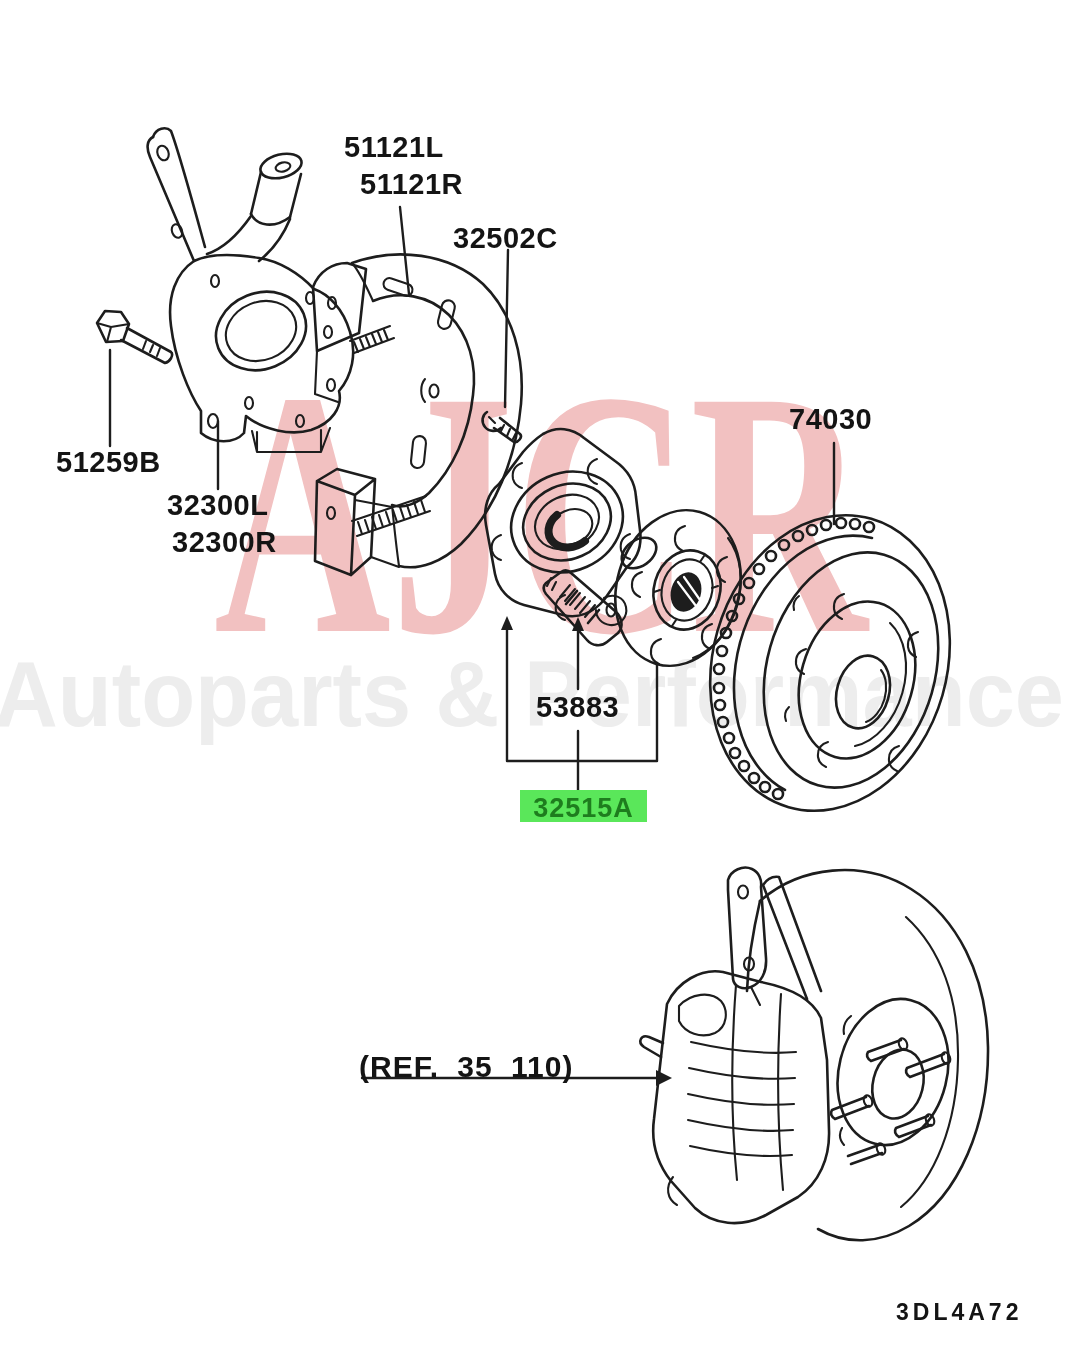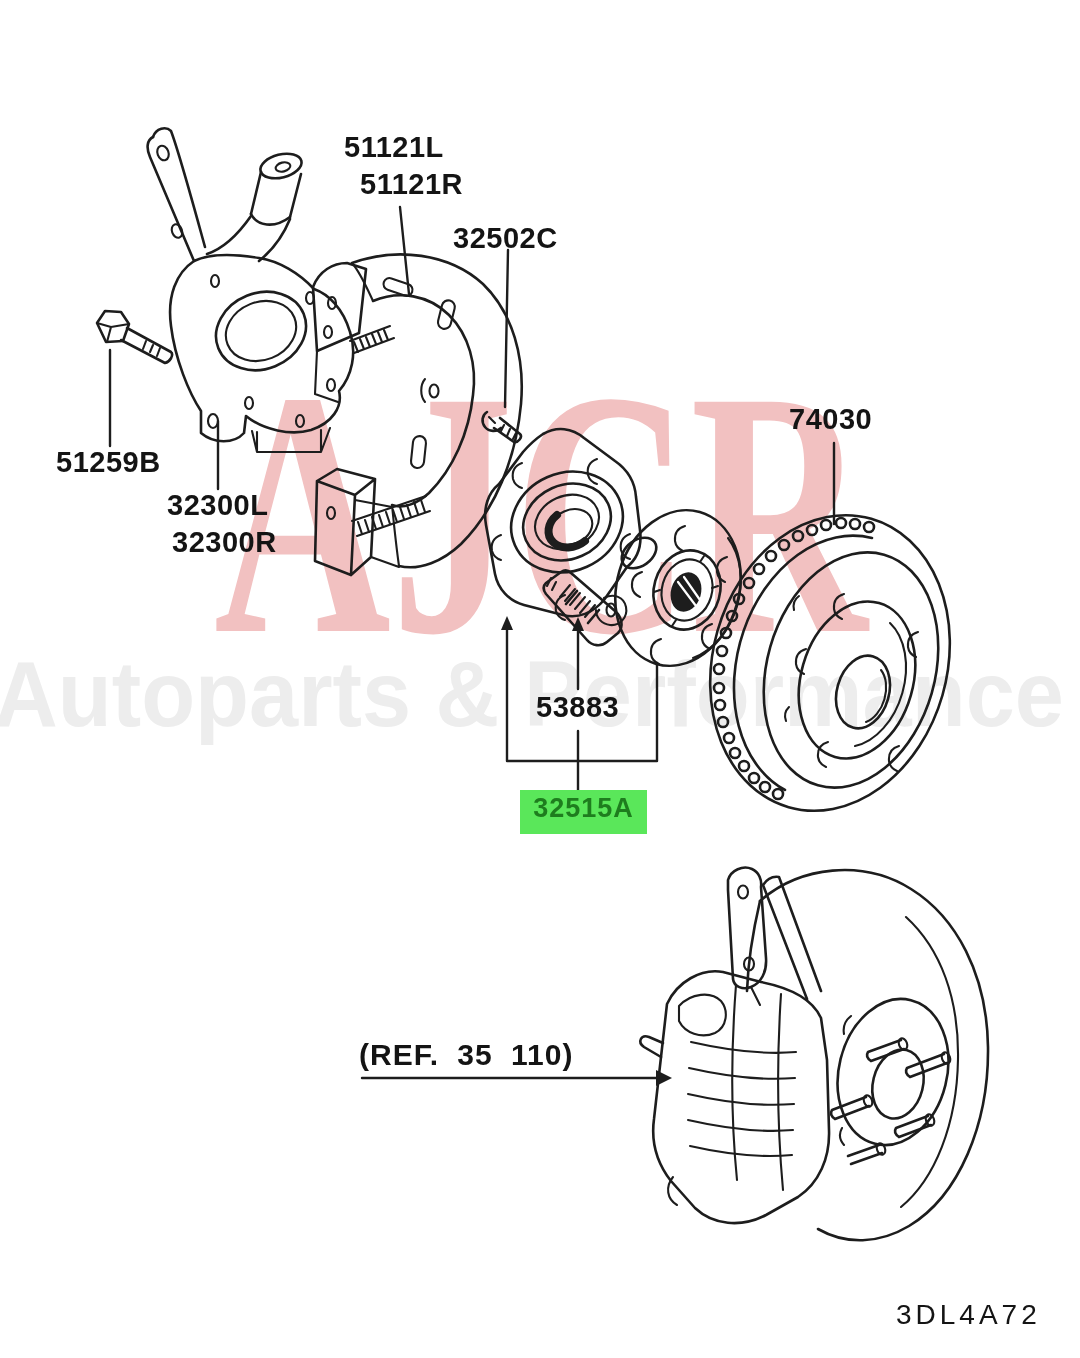--- a/index.html
+++ b/index.html
@@ -23,24 +23,24 @@
   svg.art .thin{stroke-width:2.1;}
   svg.art .fill{fill:currentColor;stroke:none;}
   svg.art .darkfill{fill:currentColor;stroke:none;}
   svg.art .white{stroke:#ffffff;stroke-width:2.2;}
   svg.art .thick{stroke-width:8;}
   svg.art .leader{stroke-width:2.4;}
   
   .part-label{position:absolute;font-weight:bold;font-size:29px;letter-spacing:0.5px;
               color:var(--label-ink);line-height:1;white-space:nowrap;}
   .ref-label{position:absolute;font-weight:bold;font-size:30px;word-spacing:9px;letter-spacing:1px;
+              color:var(--label-ink);line-height:1;white-space:nowrap;margin-top:12px;}
+  .code-label{position:absolute;font-weight:bold;font-size:23px;letter-spacing:4px;
               color:var(--label-ink);line-height:1;white-space:nowrap;}
-  .code-label{position:absolute;font-weight:normal;font-size:28px;letter-spacing:4px;
-              color:var(--label-ink);line-height:1;white-space:nowrap;}
-  .hl-label{position:absolute;left:520px;top:790px;width:127px;height:44px;
+  .hl-label{position:absolute;left:520px;top:790px;width:127px;height:32px;
             background:var(--highlight-bg);color:var(--highlight-text);
             font-weight:bold;font-size:27px;letter-spacing:1px;line-height:36px;text-align:center;}
 </style>
 </head>
 <body>
 
 <div id="stage">
 
   <div class="wm-brand">AJCR</div>
   <div class="wm-tagline">Autoparts &amp; Performance</div>

